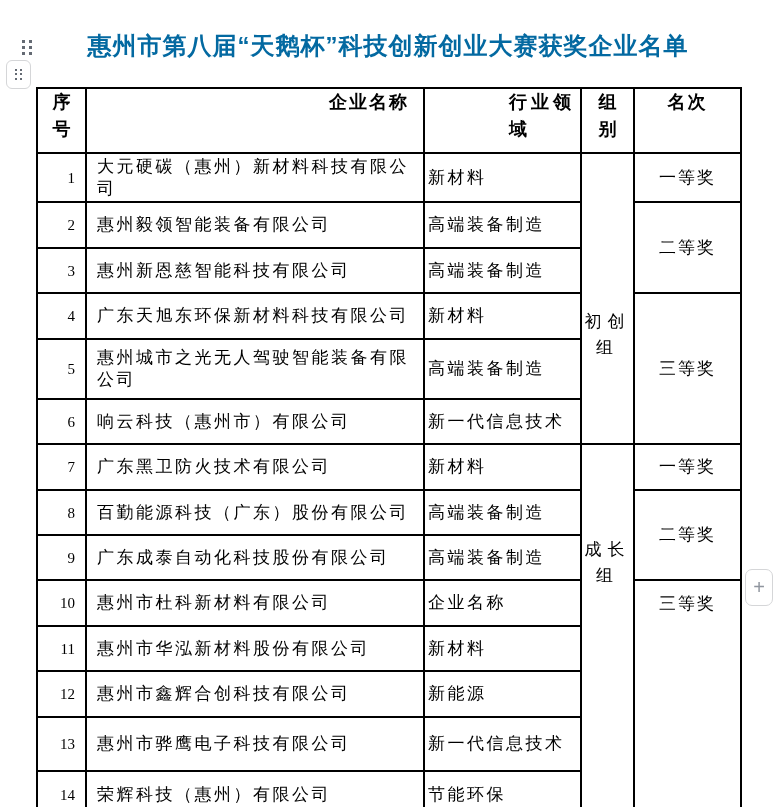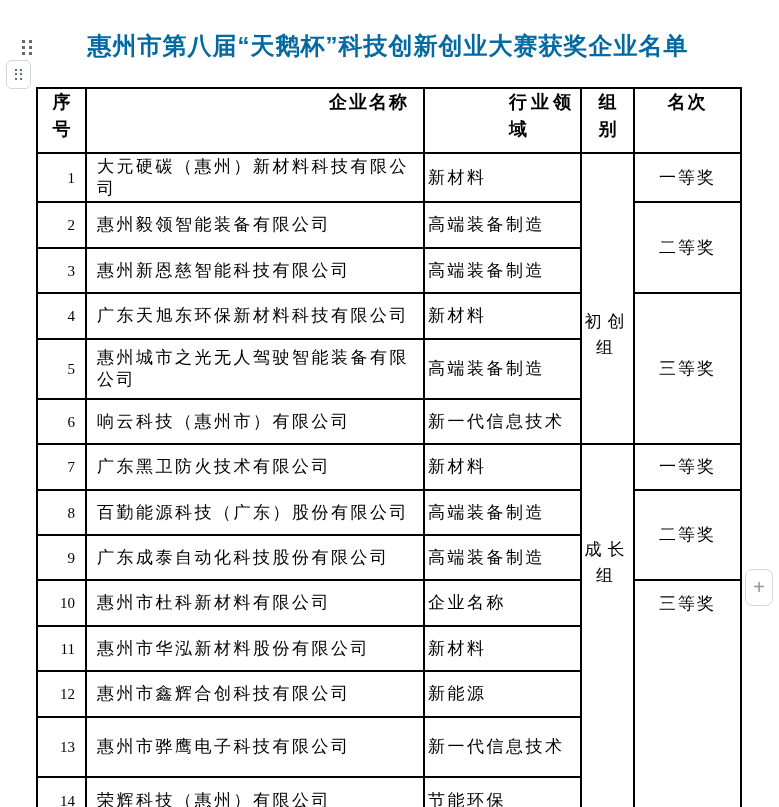--- a/index.html
+++ b/index.html
@@ -175,21 +175,21 @@
         <tr style="height: 45px;">
           <td class="c-serial">11</td>
           <td class="c-company">惠州市华泓新材料股份有限公司</td>
           <td class="c-industry">新材料</td>
         </tr>
         <tr style="height: 46px;">
           <td class="c-serial">12</td>
           <td class="c-company">惠州市鑫辉合创科技有限公司</td>
           <td class="c-industry">新能源</td>
         </tr>
-        <tr style="height: 60px;">
+        <tr style="height: 54px;">
           <td class="c-serial">13</td>
           <td class="c-company">惠州市骅鹰电子科技有限公司</td>
           <td class="c-industry">新一代信息技术</td>
         </tr>
         <tr style="height: 47px;">
           <td class="c-serial">14</td>
           <td class="c-company">荣辉科技（惠州）有限公司</td>
           <td class="c-industry">节能环保</td>
         </tr>
       </tbody>

